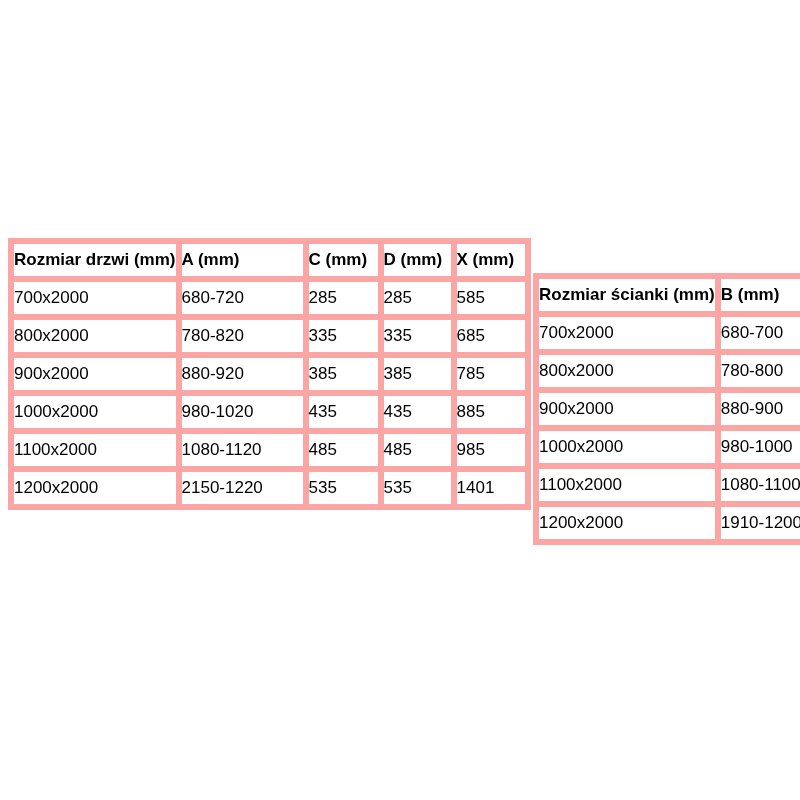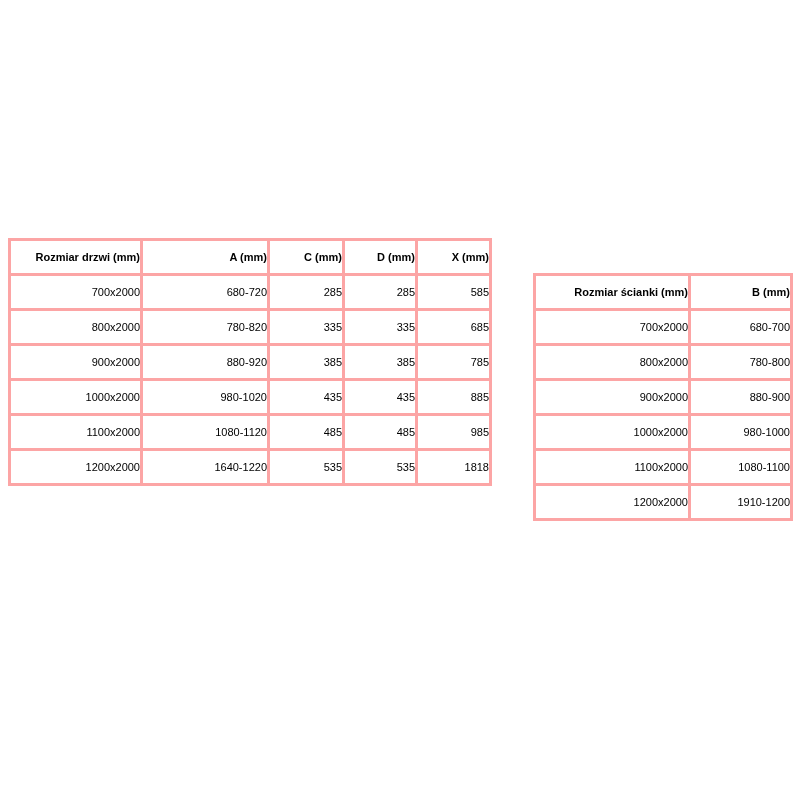--- a/index.html
+++ b/index.html
@@ -32,24 +32,24 @@
   #walls-table-wrap {
     left: 533px;
     top: 238px;
     margin-top: 35px;
   }
   table {
     border-collapse: collapse;
     table-layout: fixed;
   }
   table td, table th {
-    border: 3px solid #fca5a5;
-    text-align: right;
+    border: 6px solid #fca5a5;
+    text-align: left;
     vertical-align: middle;
-    font-size: 11px;
+    font-size: 17px;
     padding: 0;
     height: 32px;
     line-height: 32px;
     white-space: nowrap;
   }
   table th {
     font-weight: bold;
   }
   table td {
     font-weight: normal;
@@ -118,24 +118,24 @@
         </tr>
         <tr>
           <td>1100x2000</td>
           <td>1080-1120</td>
           <td>485</td>
           <td>485</td>
           <td>985</td>
         </tr>
         <tr>
           <td>1200x2000</td>
-          <td>1640-1220</td>
+          <td>2150-1220</td>
           <td>535</td>
           <td>535</td>
-          <td>1818</td>
+          <td>1401</td>
         </tr>
       </tbody>
     </table>
   </div>
 
   <div class="table-wrap" id="walls-table-wrap">
     <table id="walls-table">
       <colgroup>
         <col class="c0">
           <col class="c1">

